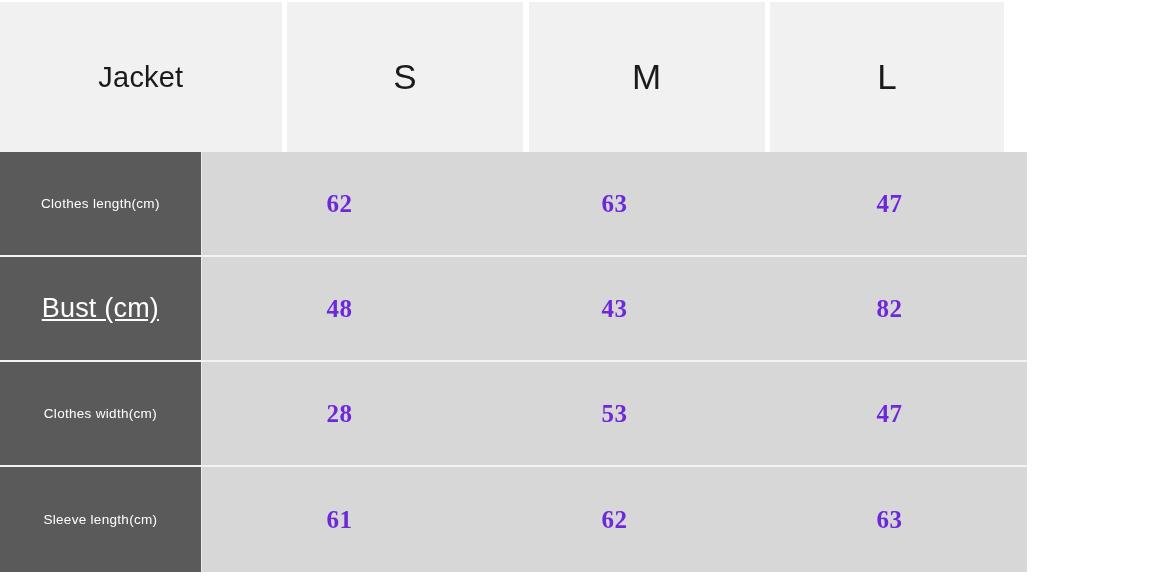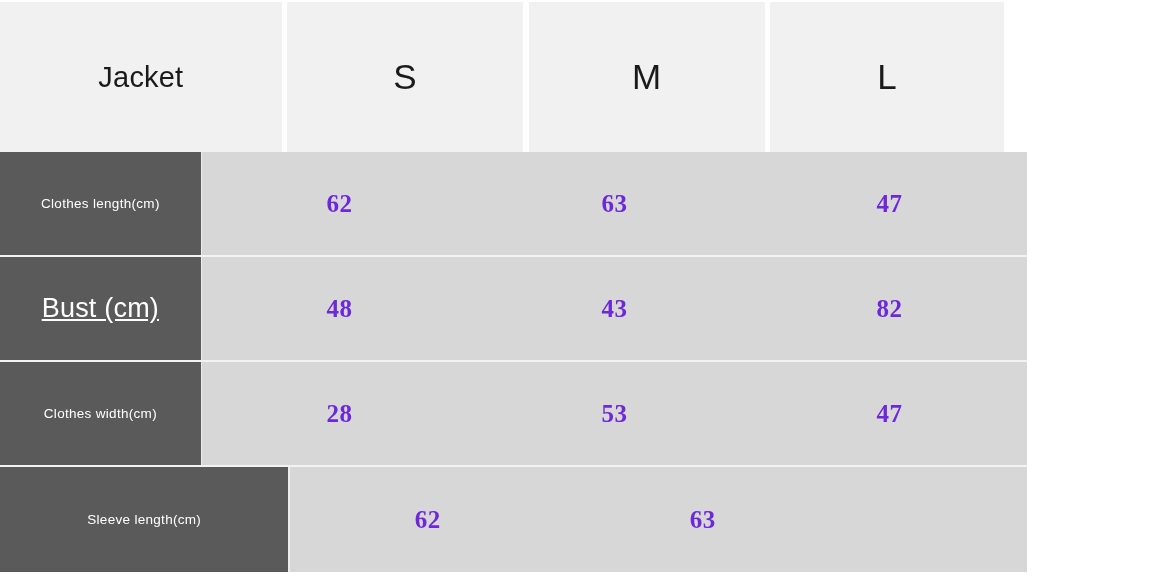--- a/index.html
+++ b/index.html
@@ -163,19 +163,20 @@
         <div class="rcell-value">28</div>
         <div class="rcell-value">53</div>
         <div class="rcell-value">47</div>
       </div>
     </div>
 
     <div class="chart-row">
       <div class="rcell-label">Sleeve length(cm)</div>
       <div class="label-gap"></div>
       <div class="rcell-values">
+        <div class="rcell-value">61</div>
         <div class="rcell-value">62</div>
         <div class="rcell-value">63</div>
       </div>
     </div>
 
   </div>
 </div>
 
 </body></html>

